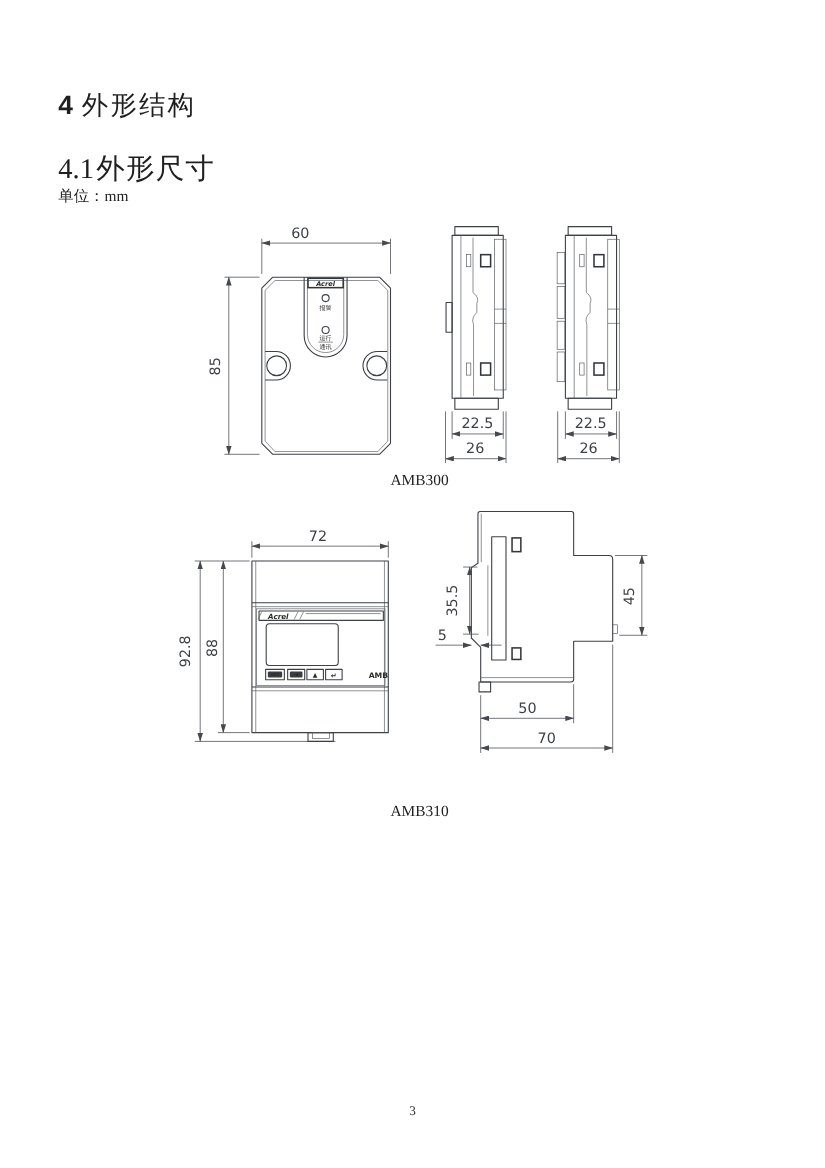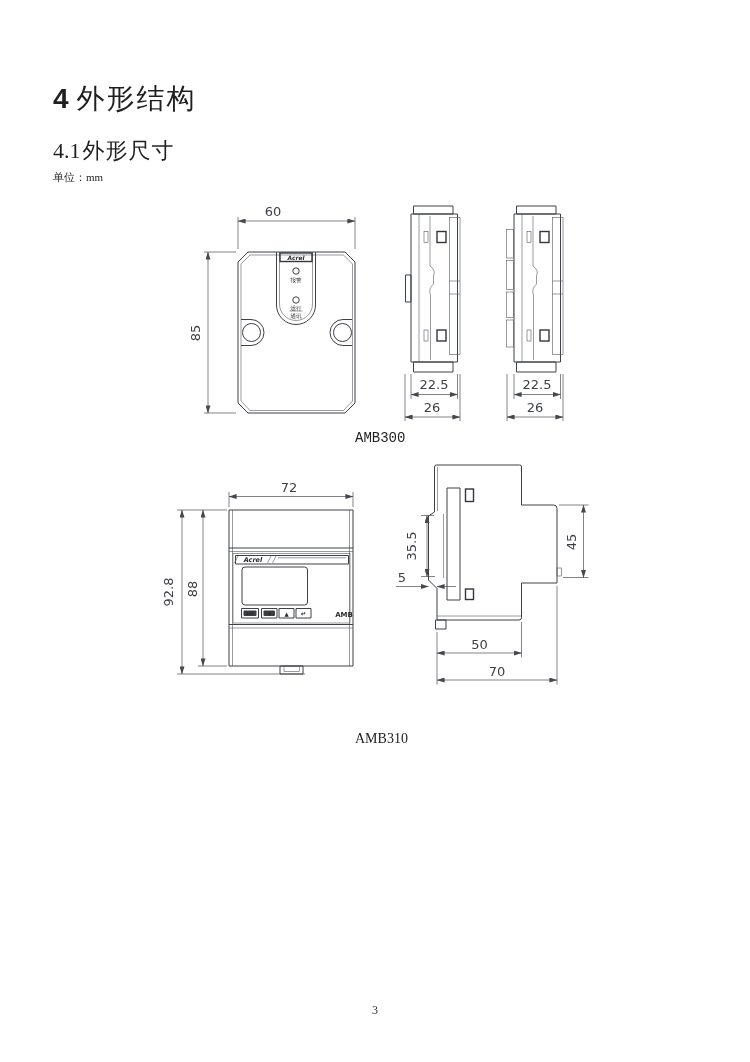--- a/index.html
+++ b/index.html
@@ -1,25 +1,25 @@
 <!DOCTYPE html>
 <html><head>
 <meta charset="utf-8">
 <style>
   html,body{margin:0;padding:0;background:#888;}
   .page{position:relative;width:750px;height:1062px;background:#ffffff;margin:0 auto;
         font-family:"Liberation Serif", serif;color:#1f1f1f;overflow:hidden;}
   .abs{position:absolute;}
-  .h1{left:53px;top:80px;font-size:28px;}
+  .h1{left:53px;top:80px;font-size:24px;}
   .h1 .num{font-family:"Liberation Sans",sans-serif;font-weight:bold;margin-right:8px;}
   .h1 .ttl{letter-spacing:2px;}
-  .h2{left:53px;top:136px;font-size:22px;}
+  .h2{left:53px;top:136px;font-size:26px;}
   .h2 .num{margin-right:2px;}
   .h2 .ttl{letter-spacing:1px;}
-  .unit{left:53px;top:170px;font-size:11px;}
+  .unit{left:53px;top:170px;font-size:14px;}
   .caption{font-size:14px;color:#222;}
   .pagenum{left:0;top:1003px;width:750px;text-align:center;font-size:12px;color:#333;}
   svg{position:absolute;overflow:visible;}
   .draw{stroke:#3d4047;stroke-width:1;fill:none;stroke-linejoin:round;}
   .thin{stroke:#55585e;stroke-width:0.6;fill:none;}
   .bold{stroke:#33363c;stroke-width:1.4;fill:none;}
   .dim{stroke:#4a4d53;stroke-width:0.7;fill:none;}
   .dimtxt{font-family:"DejaVu Sans",sans-serif;font-size:13px;fill:#3d4047;}
   .tinytxt{font-family:"DejaVu Sans",sans-serif;fill:#2b2b2b;}
 </style>
@@ -126,21 +126,21 @@
         <text class="dimtxt" x="537" y="389" text-anchor="middle">22.5</text>
       </g>
       <g>
         <path class="dim" d="M507,374 V421 M563,374 V421"></path>
         <line class="dim" x1="507" y1="417" x2="563" y2="417" marker-start="url(#da)" marker-end="url(#da)"></line>
         <text class="dimtxt" x="535" y="411.5" text-anchor="middle">26</text>
       </g>
     </g>
   </svg>
 
-  <div class="abs caption" style="left:355px;top:430px;font-family:Liberation Mono, monospace;">AMB300</div>
+  <div class="abs caption" style="left:355px;top:430px;">AMB300</div>
 
   <svg class="abs" style="left:160px;top:470px;" width="205" height="215" viewBox="160 470 205 215">
     <g>
       <path class="dim" d="M229,507 V492 M353,507 V492"></path>
       <line class="dim" x1="229" y1="496.5" x2="353" y2="496.5" marker-start="url(#da)" marker-end="url(#da)"></line>
       <text class="dimtxt" x="289" y="492" text-anchor="middle">72</text>
     </g>
     <g>
       <path class="dim" d="M227,510 H177 M305,674 H177"></path>
       <line class="dim" x1="182" y1="510" x2="182" y2="674" marker-start="url(#da)" marker-end="url(#da)"></line>

